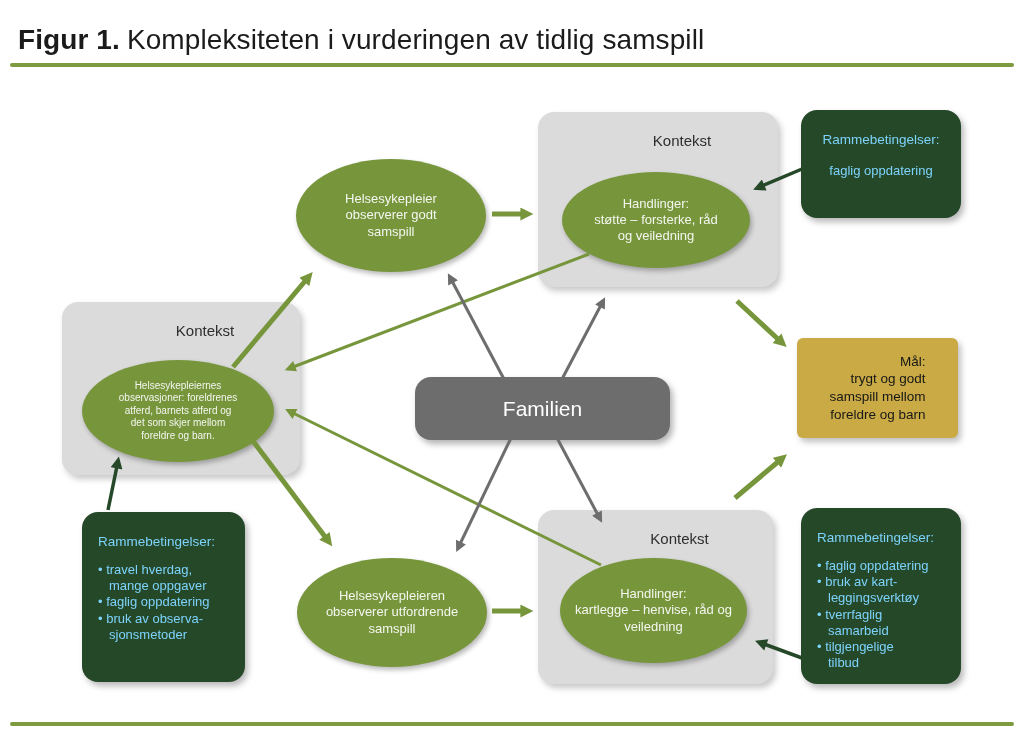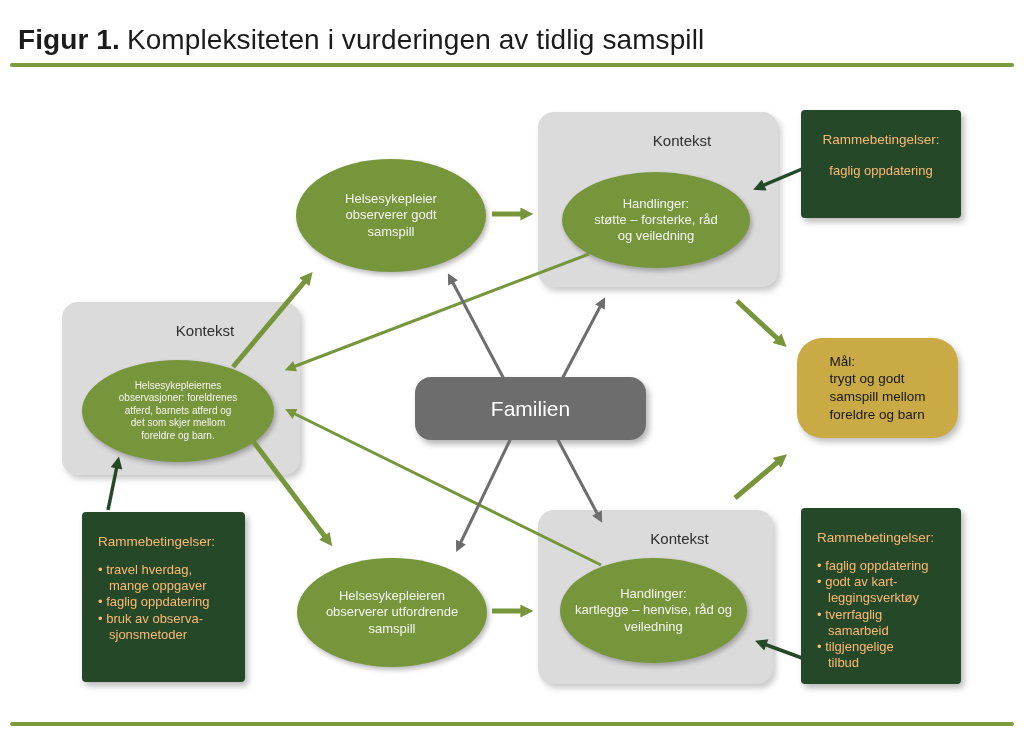--- a/index.html
+++ b/index.html
@@ -26,48 +26,48 @@
     text-align:center;padding-top:20px;font-size:15px;color:#2e2e2e;padding-left:48px;
   }
   .ellipse{
     border-radius:50%;background:#77963c;color:#f4f6f0;
     display:flex;align-items:center;justify-content:center;text-align:center;
     font-size:13px;line-height:1.25;box-shadow:2px 3px 5px rgba(0,0,0,.28);
   }
   .ellipse .ml{padding:0 6px;}
   .ml{white-space:pre-line;}
   .d-box{
-    background:#254829;border-radius:4px;color:#fdba74;
+    background:#254829;border-radius:16px;color:#7dd3fc;
     box-shadow:3px 4px 6px rgba(0,0,0,.28);font-size:13px;line-height:1.25;
   }
   .d-box .heading{font-size:13.5px;}
   .d-center{display:flex;flex-direction:column;align-items:center;justify-content:flex-start;text-align:center;padding-top:22px;}
   .d-center .heading{margin-bottom:14px;}
   .d-list{padding:22px 10px 0 16px;}
   .d-list .heading{margin-bottom:11px;}
   .d-list ul{list-style:none;margin:0;padding:0;}
   .d-list li{padding-left:11px;text-indent:-11px;white-space:pre-line;}
   .gold-box{
-    background:#c9aa45;border-radius:25px;color:#171717;
-    display:flex;align-items:center;justify-content:center;text-align:left;
+    background:#c9aa45;border-radius:6px;color:#171717;
+    display:flex;align-items:center;justify-content:center;text-align:right;
     font-size:13.5px;line-height:1.3;box-shadow:3px 4px 6px rgba(0,0,0,.25);
   }
   .fam-box{
     background:#6d6d6d;border-radius:16px;color:#ffffff;
     display:flex;align-items:center;justify-content:center;
     font-size:21px;box-shadow:3px 4px 6px rgba(0,0,0,.3);z-index:2;
   }
   
   #kontekst-top{left:538px;top:112px;width:240px;height:175px;}
   #ellipse-actions-support{left:562px;top:172px;width:188px;height:96px;}
   #ellipse-observe-good{left:296px;top:159px;width:190px;height:113px;}
   #ramme-top-right{left:801px;top:110px;width:160px;height:108px;}
   #kontekst-left{left:62px;top:302px;width:238px;height:173px;}
   #ellipse-observations{left:82px;top:360px;width:192px;height:102px;font-size:10px;}
-  #familien{left:415px;top:377px;width:231px;height:63px;}
+  #familien{left:415px;top:377px;width:255px;height:63px;}
   #maal{left:797px;top:338px;width:161px;height:100px;}
   #ramme-bottom-left{left:82px;top:512px;width:163px;height:170px;}
   #ellipse-observe-challenging{left:297px;top:558px;width:190px;height:109px;}
   #kontekst-bottom{left:538px;top:510px;width:235px;height:174px;}
   #ellipse-actions-map{left:560px;top:558px;width:187px;height:105px;}
   #ramme-bottom-right{left:801px;top:508px;width:160px;height:176px;}
   #arrows{position:absolute;left:0;top:0;z-index:3;pointer-events:none;}
 </style>
 </head>
 <body>
@@ -127,21 +127,21 @@
 mange oppgaver</li>
     <li>• faglig oppdatering</li>
     <li>• bruk av observa-
 sjonsmetoder</li>
   </ul>
 </div>
 <div class="node d-box d-list" id="ramme-bottom-right">
   <div class="heading">Rammebetingelser:</div>
   <ul>
     <li>• faglig oppdatering</li>
-    <li>• godt av kart-
+    <li>• bruk av kart-
 leggingsverktøy</li>
     <li>• tverrfaglig
 samarbeid</li>
     <li>• tilgjengelige
 tilbud</li>
   </ul>
 </div>
 
 <div class="node gold-box" id="maal">
   <span class="ml">Mål:

